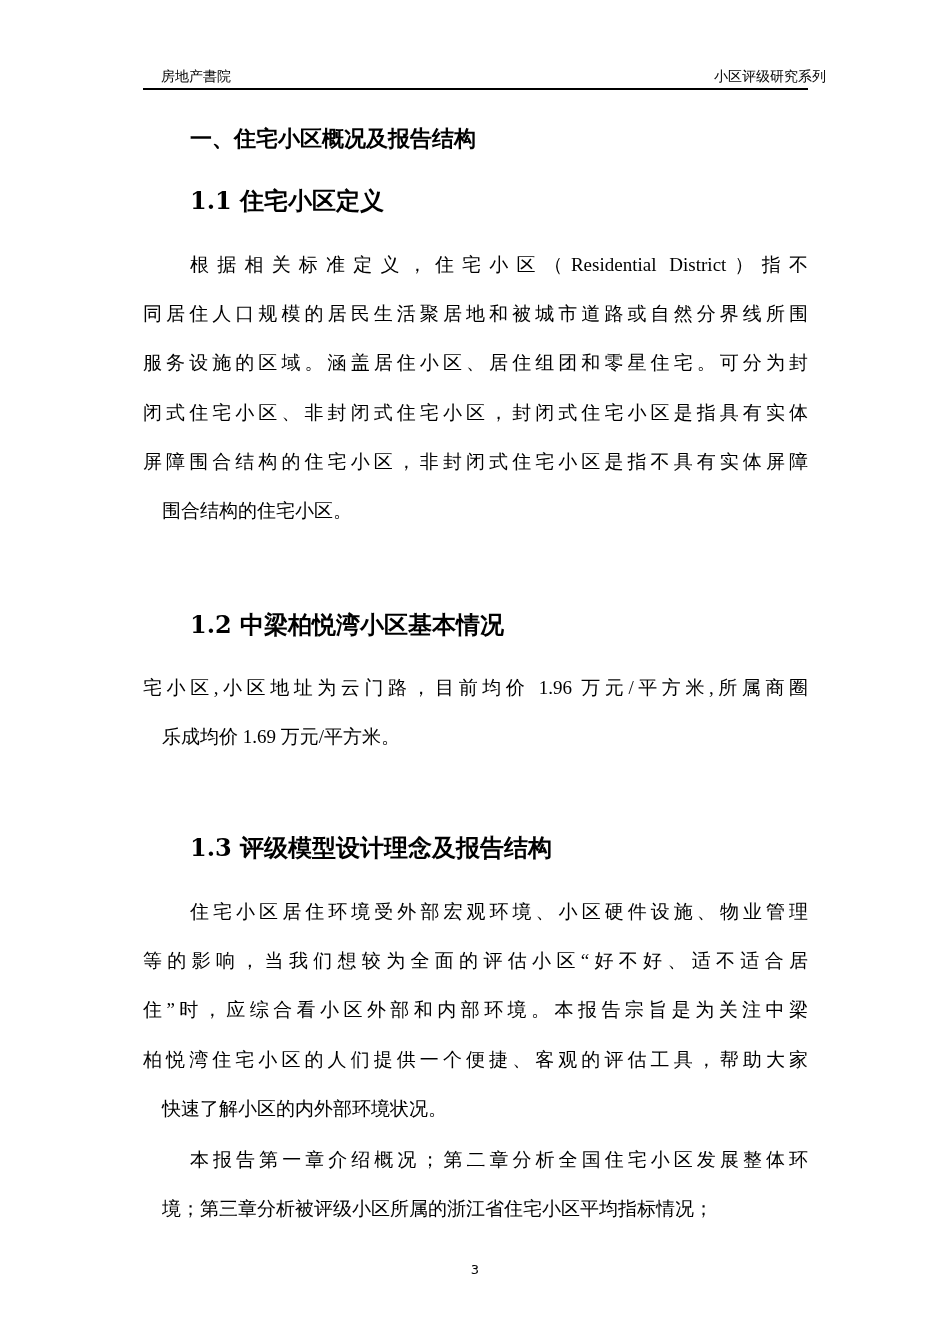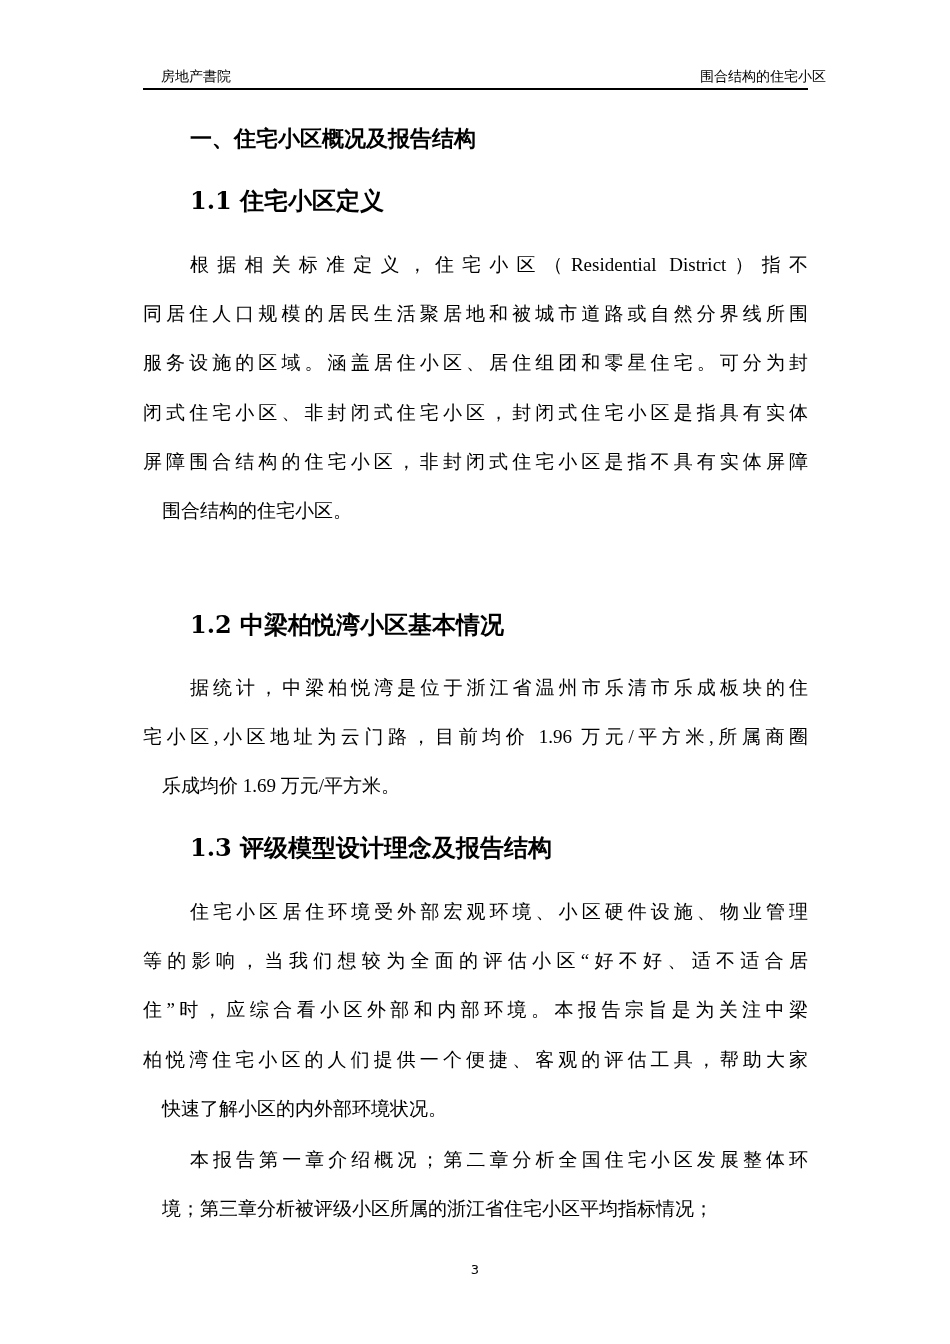--- a/index.html
+++ b/index.html
@@ -81,39 +81,38 @@
       text-align: center;
       font-family: "DejaVu Sans", "Liberation Sans", sans-serif;
       font-size: 13px;
     }
   </style>
 </head>
 <body>
 
 <div class="header">
   <span class="header-left">房地产書院</span>
-  <span class="header-right">围合结构的住宅小区</span>
+  <span class="header-right">小区评级研究系列</span>
 </div>
 <div class="header-rule"></div>
 
 <div class="h1">一、住宅小区概况及报告结构</div>
 
 <div class="h2" style="top:183px;">1.1 住宅小区定义</div>
 <div class="para" style="top:240px;">
   <span class="line">根据相关标准定义，住宅小区（Residential District）指不</span>
   <span class="line" style="text-indent:0">同居住人口规模的居民生活聚居地和被城市道路或自然分界线所围</span>
   <span class="line" style="text-indent:0">服务设施的区域。涵盖居住小区、居住组团和零星住宅。可分为封</span>
   <span class="line" style="text-indent:0">闭式住宅小区、非封闭式住宅小区，封闭式住宅小区是指具有实体</span>
   <span class="line" style="text-indent:0">屏障围合结构的住宅小区，非封闭式住宅小区是指不具有实体屏障</span>
   <span class="line last" style="text-indent:0">围合结构的住宅小区。</span>
 </div>
 
 <div class="h2" style="top:607px;">1.2 中梁柏悦湾小区基本情况</div>
 <div class="para" style="top:663px;">
-  <span class="line">据统计，中梁柏悦湾是位于浙江省温州市乐清市乐成板块的住</span>
   <span class="line" style="text-indent:0">宅小区,小区地址为云门路，目前均价 1.96 万元/平方米,所属商圈</span>
   <span class="line last" style="text-indent:0">乐成均价 1.69 万元/平方米。</span>
 </div>
 
 <div class="h2" style="top:830px;">1.3 评级模型设计理念及报告结构</div>
 <div class="para" style="top:887px;">
   <span class="line">住宅小区居住环境受外部宏观环境、小区硬件设施、物业管理</span>
   <span class="line" style="text-indent:0">等的影响，当我们想较为全面的评估小区“好不好、适不适合居</span>
   <span class="line" style="text-indent:0">住”时，应综合看小区外部和内部环境。本报告宗旨是为关注中梁</span>
   <span class="line" style="text-indent:0">柏悦湾住宅小区的人们提供一个便捷、客观的评估工具，帮助大家</span>

